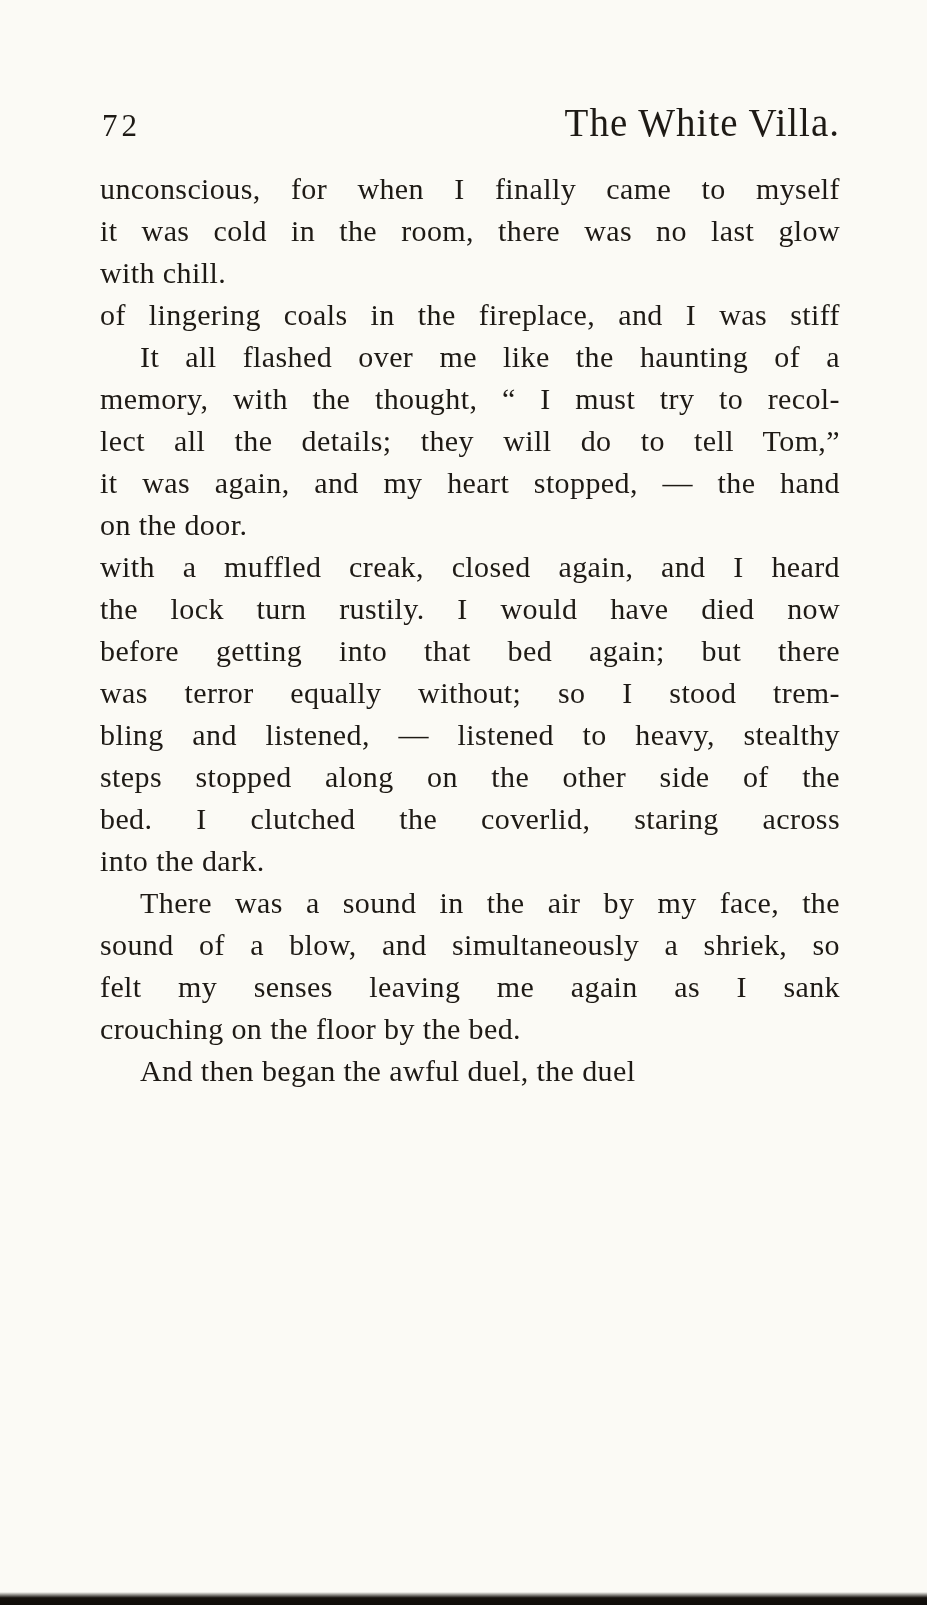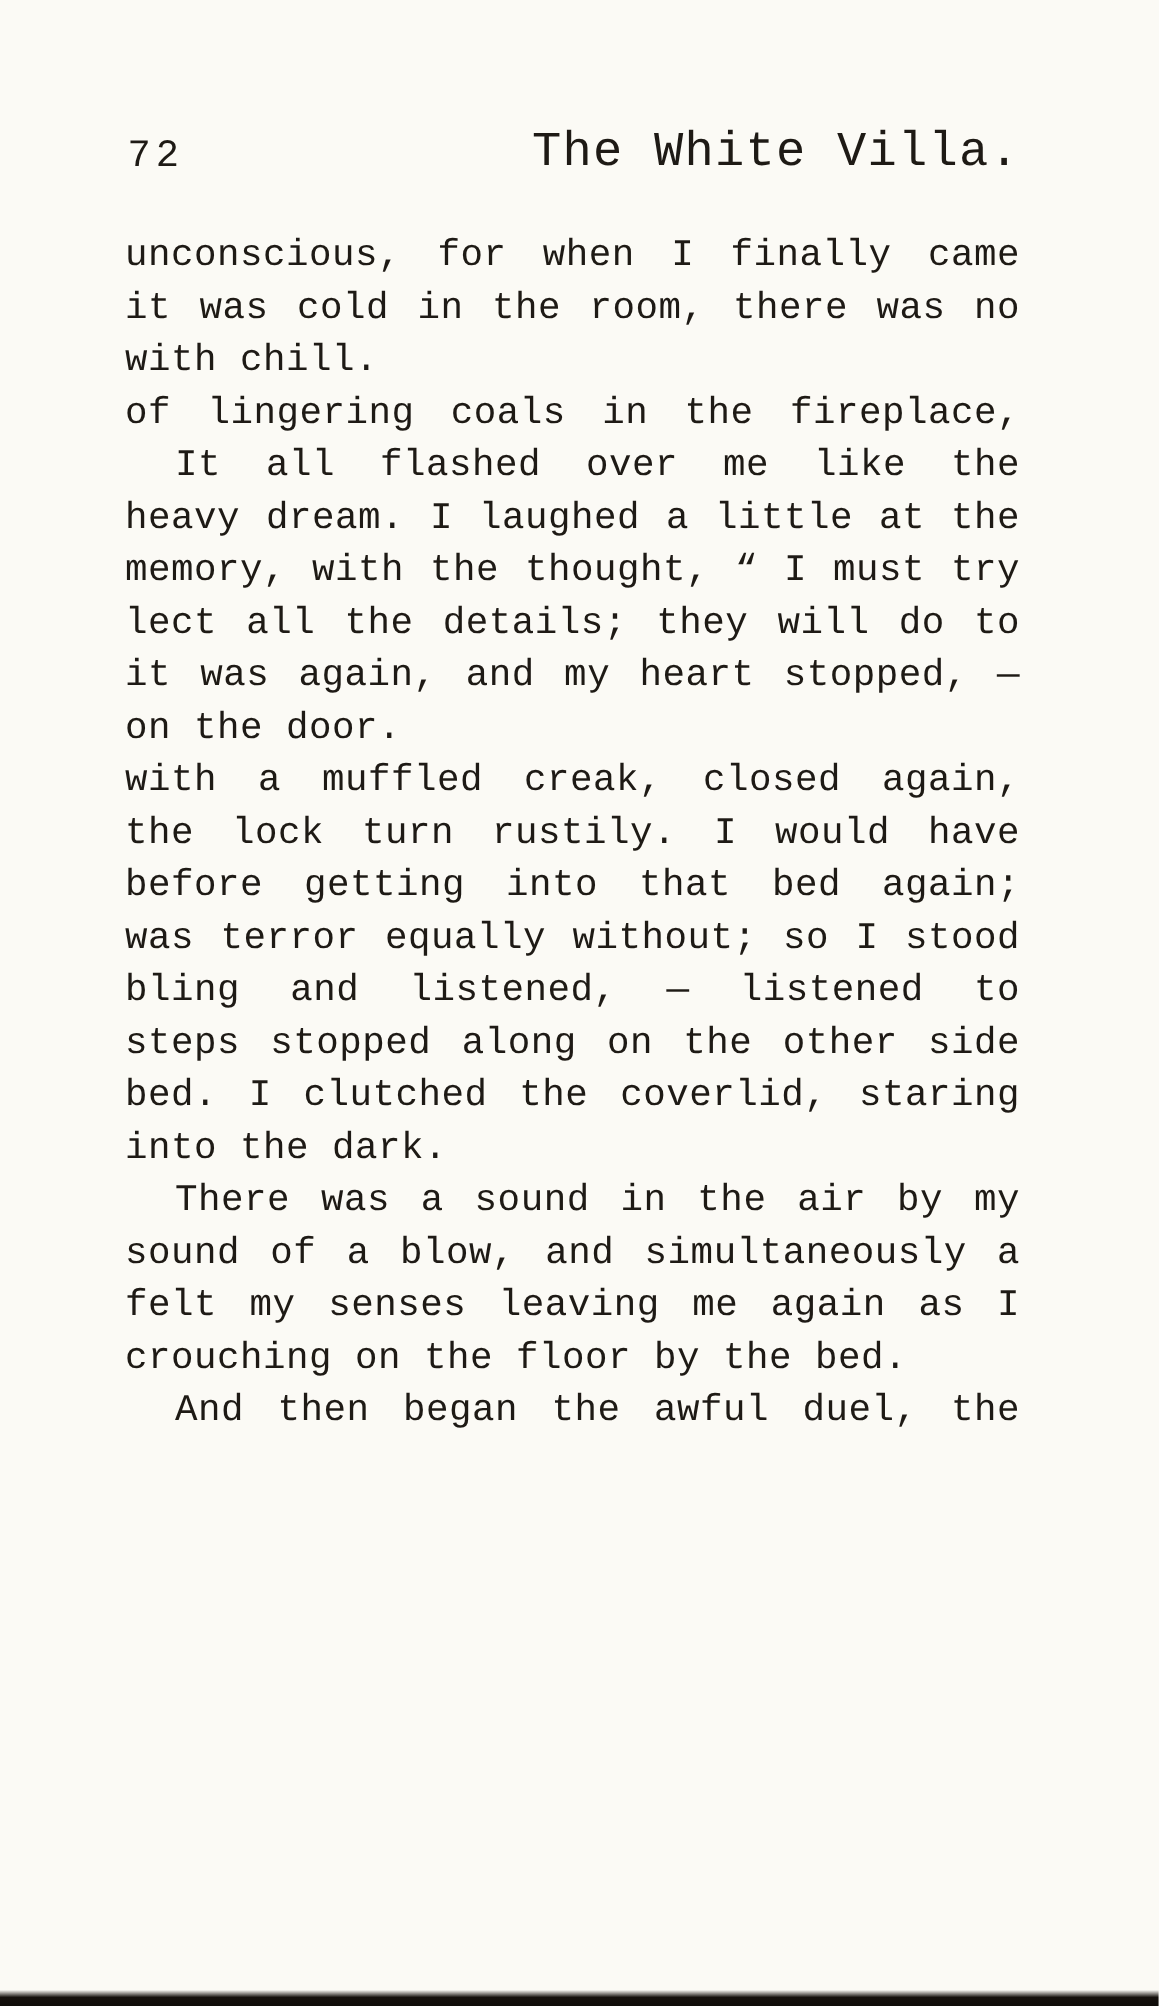--- a/index.html
+++ b/index.html
@@ -12,22 +12,21 @@
     position: relative;
     overflow: hidden;
     background: var(--paper, #fbfaf5);
     color: var(--ink, #1e1a15);
     font-family: "Liberation Serif", "DejaVu Serif", serif;
   }
   .page {
     position: absolute;
     inset: 0;
     box-sizing: border-box;
-    padding: 100px 111px 0 100px;
-    font-family: Liberation Mono, monospace;
+    padding: 100px 87px 0 100px;
   }
   .page-header {
     position: relative;
     height: 50px;
   }
   .page-number {
     position: absolute;
     left: 2px;
     top: 8px;
     font-size: 31px;
@@ -36,21 +35,21 @@
   .running-title {
     position: absolute;
     left: 0;
     right: 0;
     top: 0;
     text-align: right;
     font-size: 39px;
     letter-spacing: 1px;
   }
   .text-block {
-    margin-top: 34px;
+    margin-top: 18px;
   }
   .paragraph {
     margin: 0;
   }
   .line {
     font-size: 30px;
     line-height: 42px;
     height: 42px;
     letter-spacing: 0.4px;
     text-align: justify;
@@ -82,21 +81,20 @@
   </div>
   <div class="text-block">
       <div class="paragraph">
         <div class="line">unconscious, for when I finally came to myself</div>
         <div class="line">it was cold in the room, there was no last glow</div>
         <div class="line last">with chill.</div>
         <div class="line">of lingering coals in the fireplace, and I was stiff</div>
       </div>
       <div class="paragraph">
         <div class="line indent">It all flashed over me like the haunting of a</div>
-        <div class="line">heavy dream.  I laughed a little at the dim</div>
         <div class="line">memory, with the thought, “ I must try to recol-</div>
         <div class="line">lect all the details; they will do to tell Tom,”</div>
         <div class="line">it was again, and my heart stopped, — the hand</div>
         <div class="line last">on the door.</div>
       </div>
       <div class="paragraph">
         <div class="line">with a muffled creak, closed again, and I heard</div>
         <div class="line">the lock turn rustily.  I would have died now</div>
         <div class="line">before getting into that bed again; but there</div>
         <div class="line">was terror equally without; so I stood trem-</div>

